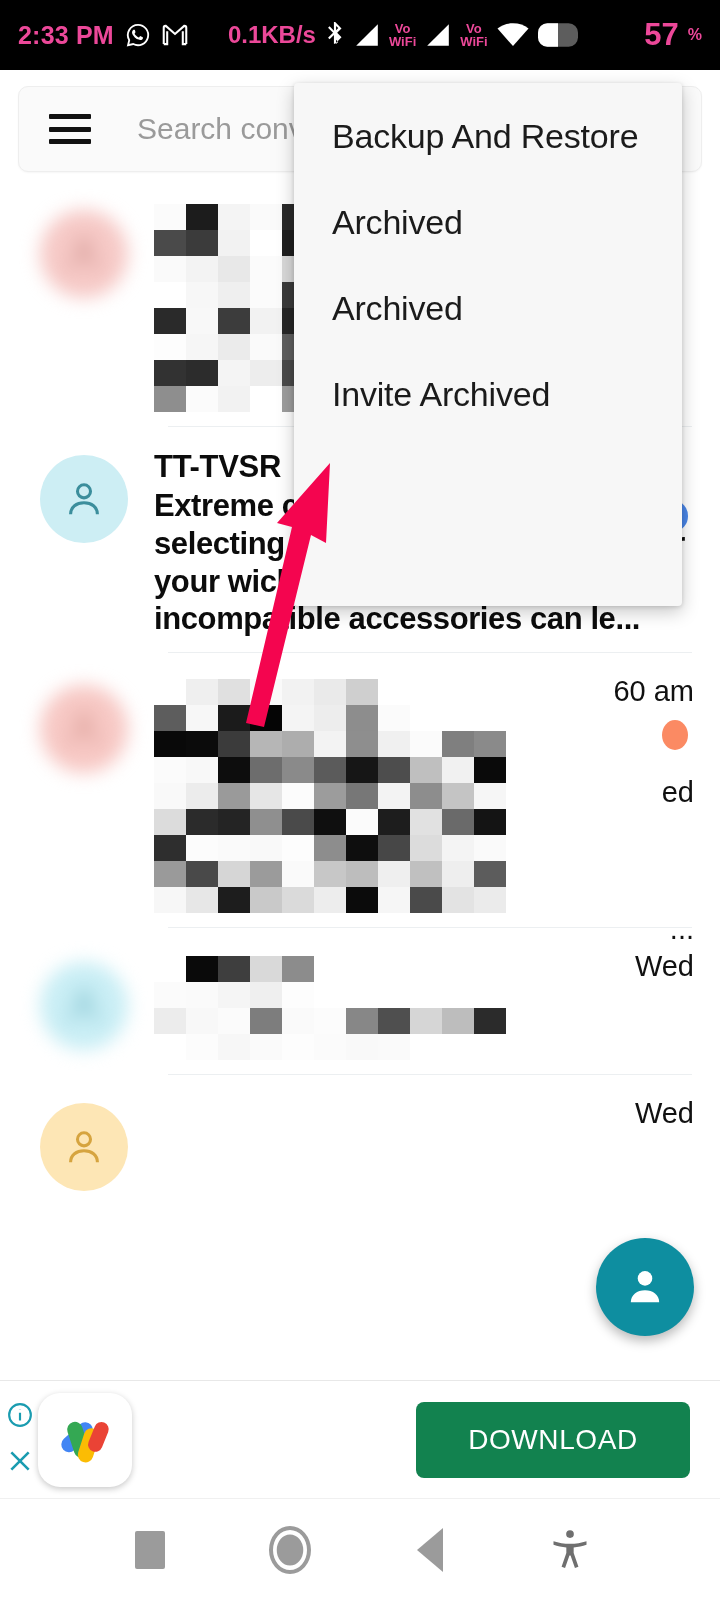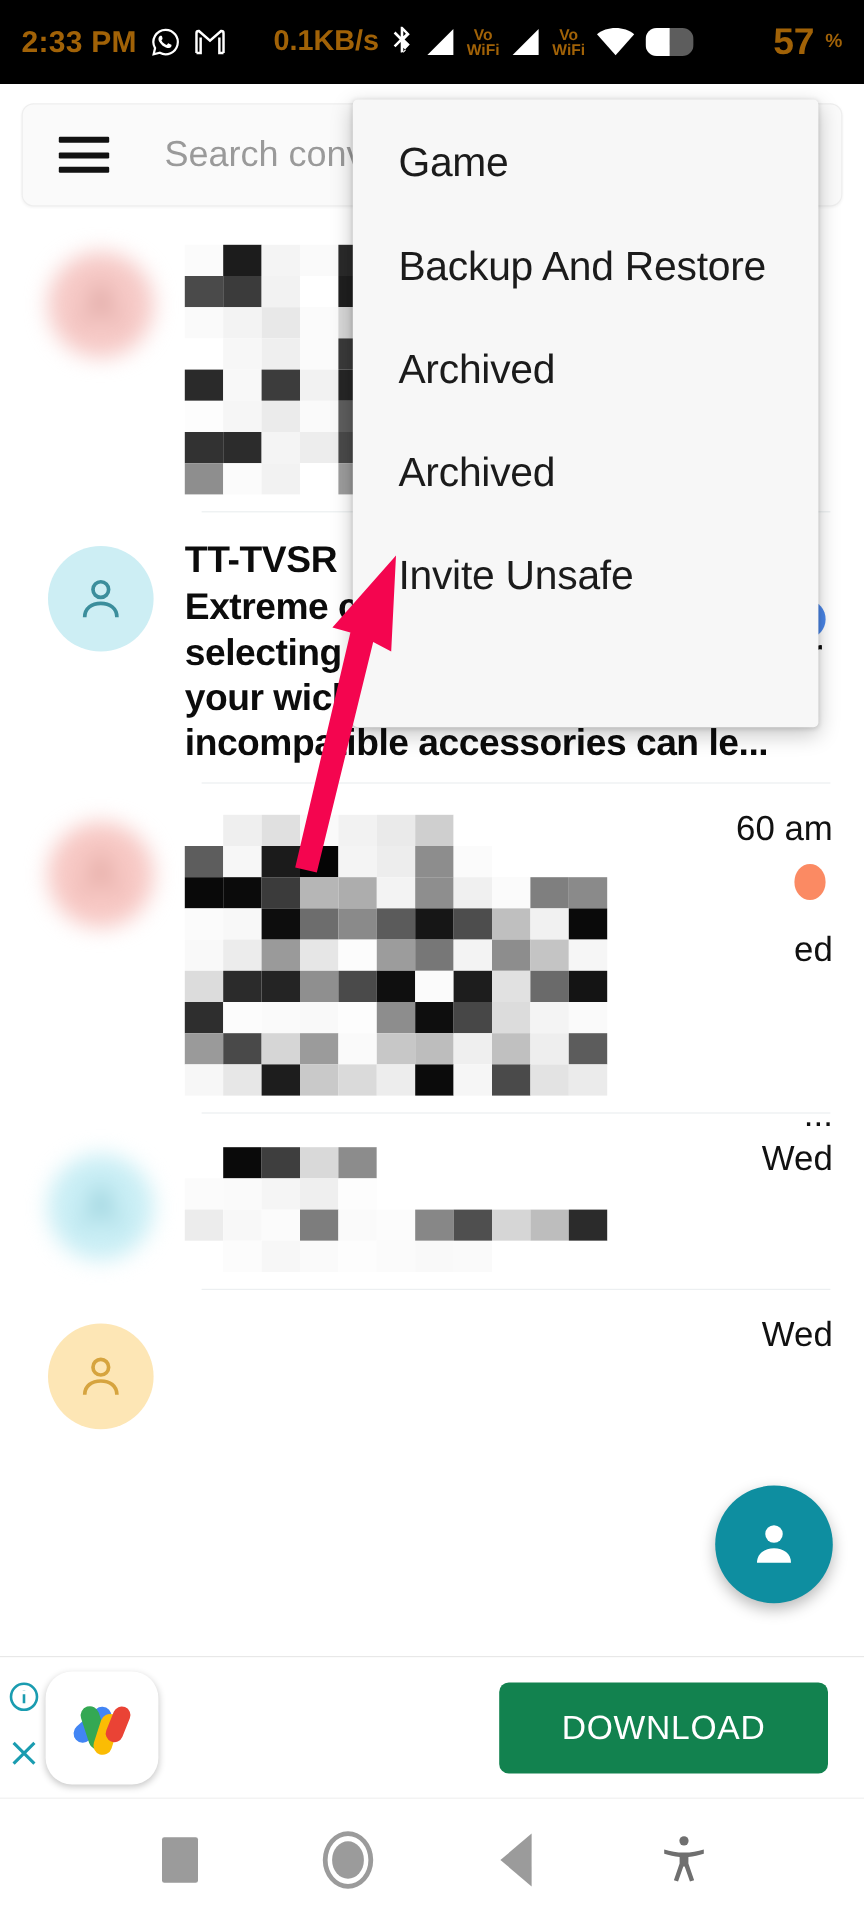--- a/index.html
+++ b/index.html
@@ -7,21 +7,21 @@
   body {
     font-family:"Liberation Sans", sans-serif;
     background:#ffffff;
     position:relative;
     overflow:hidden;
   }
 
   
   .statusbar{
     position:absolute; left:0; top:0; width:720px; height:70px;
-    background:#000; color:#a16207;
+    background:#000; color:#ec4899;
     display:flex; align-items:center; padding:0 18px;
   }
   .sb-time{ font-size:25px; font-weight:600; letter-spacing:.2px; }
   .sb-left{ display:flex; align-items:center; gap:11px; }
   .sb-mid{ margin-left:40px; display:flex; align-items:center; gap:9px; }
   .sb-right{ margin-left:auto; display:flex; align-items:center; gap:9px; }
   .sb-rate{ font-size:24px; font-weight:600; }
   .sb-batt-txt{ font-size:31px; font-weight:600; }
   .sb-batt-pct{ font-size:16px; font-weight:600; }
   .ico{ display:inline-flex; align-items:center; justify-content:center; }
@@ -541,25 +541,24 @@
 </div>
 
 <div class="fab">
   <svg viewBox="0 0 24 24">
       <circle cx="12" cy="7.5" r="3.8"></circle>
       <path d="M4.6 20c0-4 3.3-6.3 7.4-6.3S19.4 16 19.4 20z"></path>
     </svg>
 </div>
 
 <div class="menu">
-  <div class="menu-item">Game</div>
   <div class="menu-item">Backup And Restore</div>
   <div class="menu-item">Archived</div>
   <div class="menu-item">Archived</div>
-  <div class="menu-item">Invite Unsafe</div>
+  <div class="menu-item">Invite Archived</div>
 </div>
 
 <svg class="arrow" viewBox="0 0 220 275">
   <path d="M150 8 L97 68 L112 72 L66 268 L84 272 L131 80 L146 88 Z" fill="#F4054F"></path>
 </svg>
 
 <div class="ad">
   <div class="ad-marks">
     <span>
       <svg viewBox="0 0 24 24" fill="none" stroke="#1a9cb0" stroke-width="2">

